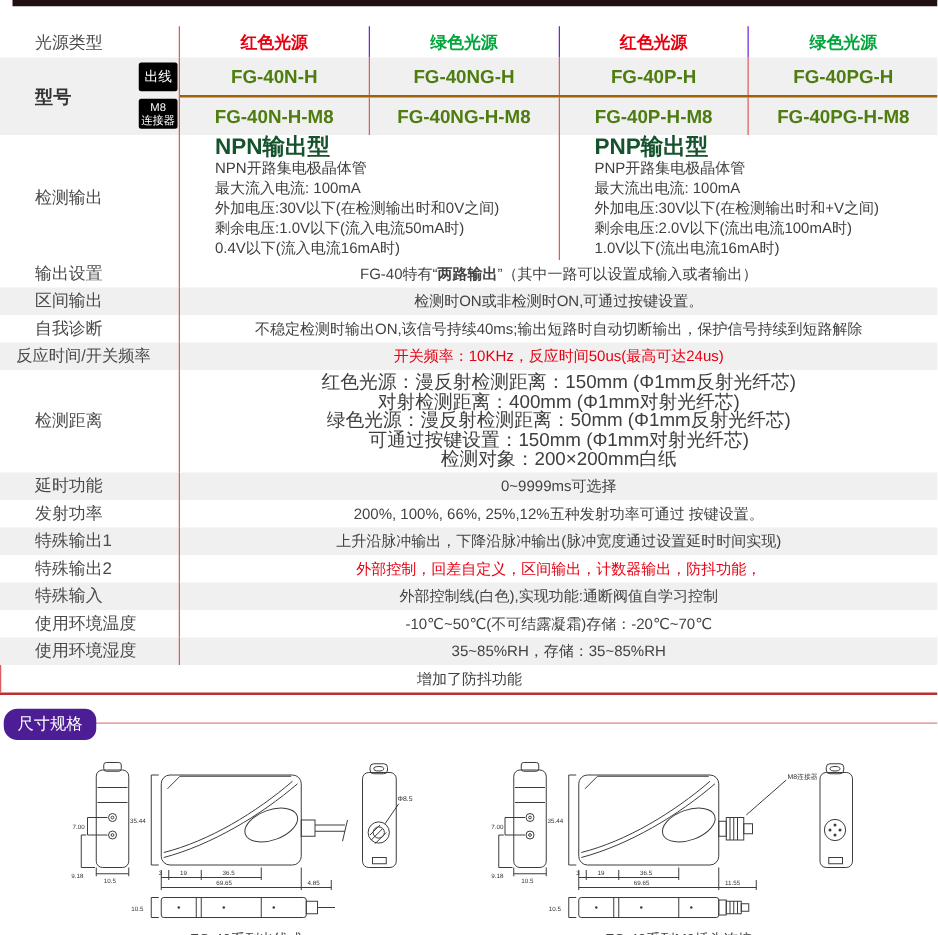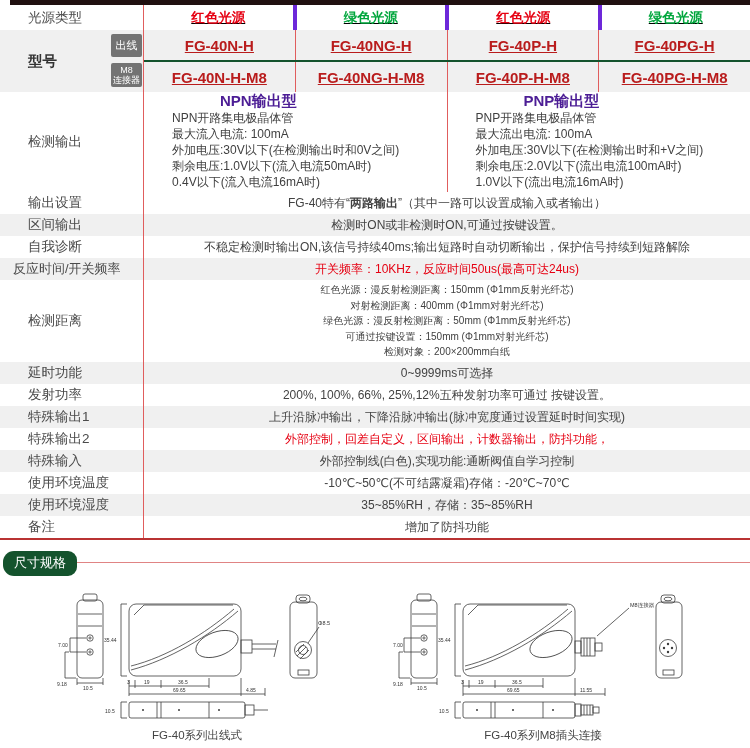--- a/index.html
+++ b/index.html
@@ -12,63 +12,63 @@
   
   .trow{display:flex;align-items:stretch;}
   .lbl{
     width:143px;box-sizing:border-box;padding-left:28px;display:flex;align-items:center;
     font-size:13.5px;color:#4a4a4a;
   }
   .lbl.small{padding-left:13px;font-size:13px;white-space:nowrap;}
   .cnt{flex:1;border-left:1px solid #e05d5d;box-sizing:border-box;}
   .gray{background:#f0f0f0;}
   
-  .hrow{height:25px;}
-  .hcols{display:flex;height:100%;text-decoration:underline;}
+  .hrow{height:25px;margin-top:16px;}
+  .hcols{display:flex;height:100%;}
   .hcol{flex:1;display:flex;align-items:center;justify-content:center;font-weight:bold;font-size:13.5px;}
-  .hcol + .hcol{border-left:4px solid #6d28d9;}
+  .hcol + .hcol{border-left:1px solid #6d28d9;}
   .hcol.red{color:#e60012;}
   .hcol.green{color:#00a63c;}
   
   .mlabelwrap{width:143px;display:flex;box-sizing:border-box;}
   .mlabel{flex:1;display:flex;align-items:center;padding-left:28px;font-size:14.5px;font-weight:bold;color:#333;}
   .badges{width:34px;display:flex;flex-direction:column;}
   .badgeslot{height:30px;display:flex;align-items:center;justify-content:flex-end;}
   .badge{
-    background:#737373;color:#fff;width:31px;margin-right:1px;text-align:center;
+    background:#000000;color:#fff;width:31px;margin-right:1px;text-align:center;
     border-radius:2px;font-size:11px;padding:4px 0;box-sizing:border-box;
   }
   .badge.m8{font-size:9px;line-height:1.15;padding:2px 0;}
   .msub{display:flex;height:30px;}
-  .msub + .msub{border-top:2px solid #14532d;justify-content:flex-end;}
-  .mcell{flex:1;display:flex;align-items:center;justify-content:center;font-weight:bold;font-size:15px;color:#b91c1c;text-decoration:underline;}
+  .msub + .msub{border-top:2px solid #a16207;justify-content:flex-end;}
+  .mcell{flex:1;display:flex;align-items:center;justify-content:center;font-weight:bold;font-size:15px;color:#4d7c0f;}
   .mcell + .mcell{border-left:1px solid #e05d5d;}
   
   .detrow{height:100px;}
   .det{display:flex;}
   .half{flex:1;display:flex;flex-direction:column;justify-content:center;padding-left:28px;
         font-size:12px;color:#3f3f3f;line-height:16.2px;box-sizing:border-box;}
-  .half .t{font-weight:bold;font-size:15px;color:#4c1d95;margin-left:48px;}
+  .half .t{font-weight:bold;font-size:18px;color:#14532d;}
   .half + .half{border-left:1px solid #e05d5d;}
   
   .srow{height:22px;}
   .center{display:flex;align-items:center;justify-content:center;text-align:center;
           font-size:12px;color:#424242;}
   .redtxt{color:#e60012;}
   .b{font-weight:bold;}
   
   .distrow{height:82px;}
   .lines{display:flex;flex-direction:column;justify-content:center;align-items:center;
-         font-size:10px;line-height:15.6px;color:#3f3f3f;}
+         font-size:15px;line-height:15.6px;color:#3f3f3f;}
   .tableend{border-top:2px solid #b93232;}
   
   .dimsec{position:relative;margin-top:11px;height:23px;}
   .dimline{position:absolute;left:45px;right:0;top:11px;border-top:1px solid #e08484;}
   .dimbadge{
-    position:absolute;left:3px;top:0;background:#14532d;color:#fff;font-size:13px;
+    position:absolute;left:3px;top:0;background:#4c1d95;color:#fff;font-size:13px;
     padding:3px 11px 4px;border-radius:11px 9px 9px 11px;z-index:2;
   }
   
   .draws{display:flex;justify-content:center;align-items:flex-start;gap:56px;margin-top:16px;}
   .tech path,.tech rect,.tech circle,.tech ellipse,.tech polyline{stroke:#3c3c3c;fill:none;stroke-width:0.8;}
   .tech .dot{fill:#3c3c3c;stroke:none;}
   .tech text{fill:#333;stroke:none;font-size:5px;font-family:"Liberation Sans","DejaVu Sans",sans-serif;}
   .tech text.cap{font-size:11.5px;fill:#444;}
   .tech text.lead{font-size:5.5px;}
 </style>
@@ -206,21 +206,20 @@
     <div class="lbl">使用环境温度</div>
     <div class="cnt center">-10℃~50℃(不可结露凝霜)存储：-20℃~70℃</div>
   </div>
 
   <div class="trow srow gray">
     <div class="lbl">使用环境湿度</div>
     <div class="cnt center">35~85%RH，存储：35~85%RH</div>
   </div>
 
   <div class="trow srow">
-    <div class="lbl">备注</div>
     <div class="cnt center">增加了防抖功能</div>
   </div>
 
   <div class="tableend"></div>
 </div>
 
 <div class="dimsec">
   <div class="dimline"></div>
   <div class="dimbadge">尺寸规格</div>
 </div>

